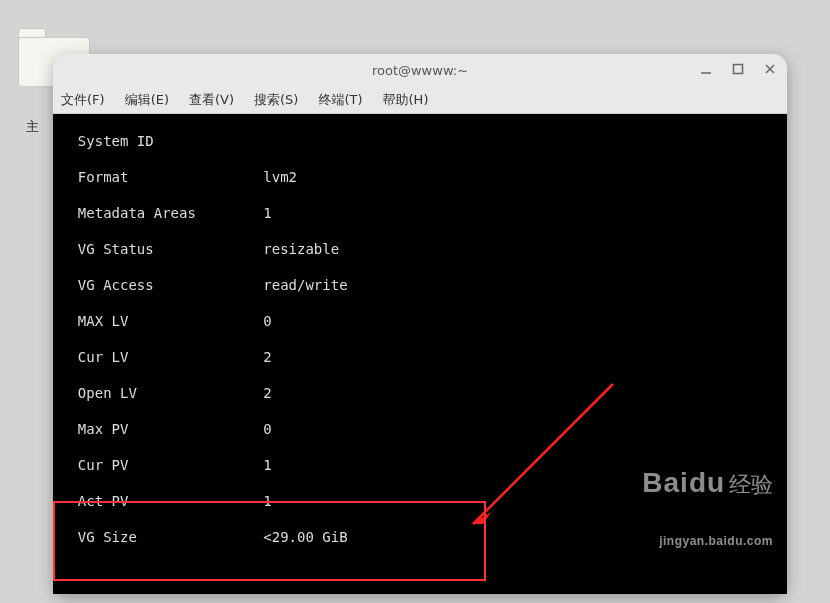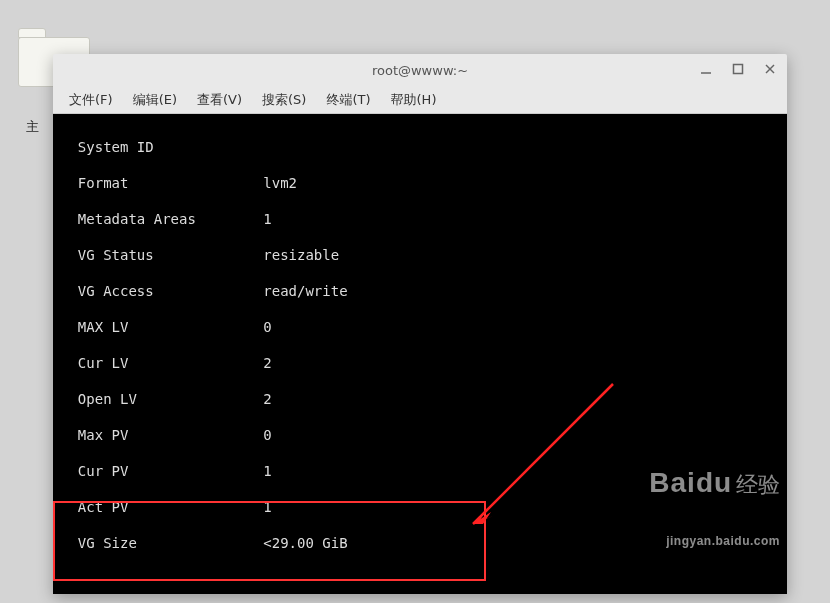--- a/index.html
+++ b/index.html
@@ -40,21 +40,21 @@
       font-size: 13px;
       color: #222;
     }
     .window {
       position: absolute;
       top: 54px;
       left: 53px;
       width: 734px;
       height: 540px;
       background: #e9e9e9;
-      border-radius: 2px;
+      border-radius: 14px;
       box-shadow: 0 4px 16px rgba(0,0,0,0.3);
       display: flex;
       flex-direction: column;
     }
     .titlebar {
       height: 32px;
       display: flex;
       align-items: center;
       justify-content: center;
       position: relative;
@@ -75,38 +75,38 @@
       font-size: 14px;
       cursor: pointer;
       display: flex;
       align-items: center;
       justify-content: center;
     }
     .menubar {
       height: 28px;
       display: flex;
       align-items: center;
-      padding: 0 8px;
+      padding: 0 0;
       gap: 4px;
       font-size: 13px;
       color: #333;
       border-bottom: 1px solid #ccc;
     }
     .menu-item {
       padding: 3px 8px;
       cursor: pointer;
     }
     .terminal {
       flex: 1;
       background: #000;
       color: #ddd;
       font-family: "DejaVu Sans Mono", "Courier New", monospace;
       font-size: 14px;
       line-height: 18px;
-      padding: 6px 8px;
+      padding: 0 8px;
       white-space: pre;
       position: relative;
       overflow: hidden;
     }
     .terminal .line { white-space: pre; }
     .highlight-box {
       position: absolute;
       border: 2px solid #ff3333;
       left: 0px;
       width: 433px;
@@ -115,21 +115,21 @@
       pointer-events: none;
     }
     .arrow {
       position: absolute;
       left: 400px;
       top: 260px;
       pointer-events: none;
     }
     .watermark {
       position: absolute;
-      right: 7px;
+      right: 14px;
       bottom: 8px;
       color: rgba(255,255,255,0.55);
       text-align: right;
       font-family: Arial, sans-serif;
       pointer-events: none;
     }
     .watermark .big {
       font-size: 28px;
       font-weight: bold;
       letter-spacing: 1px;

